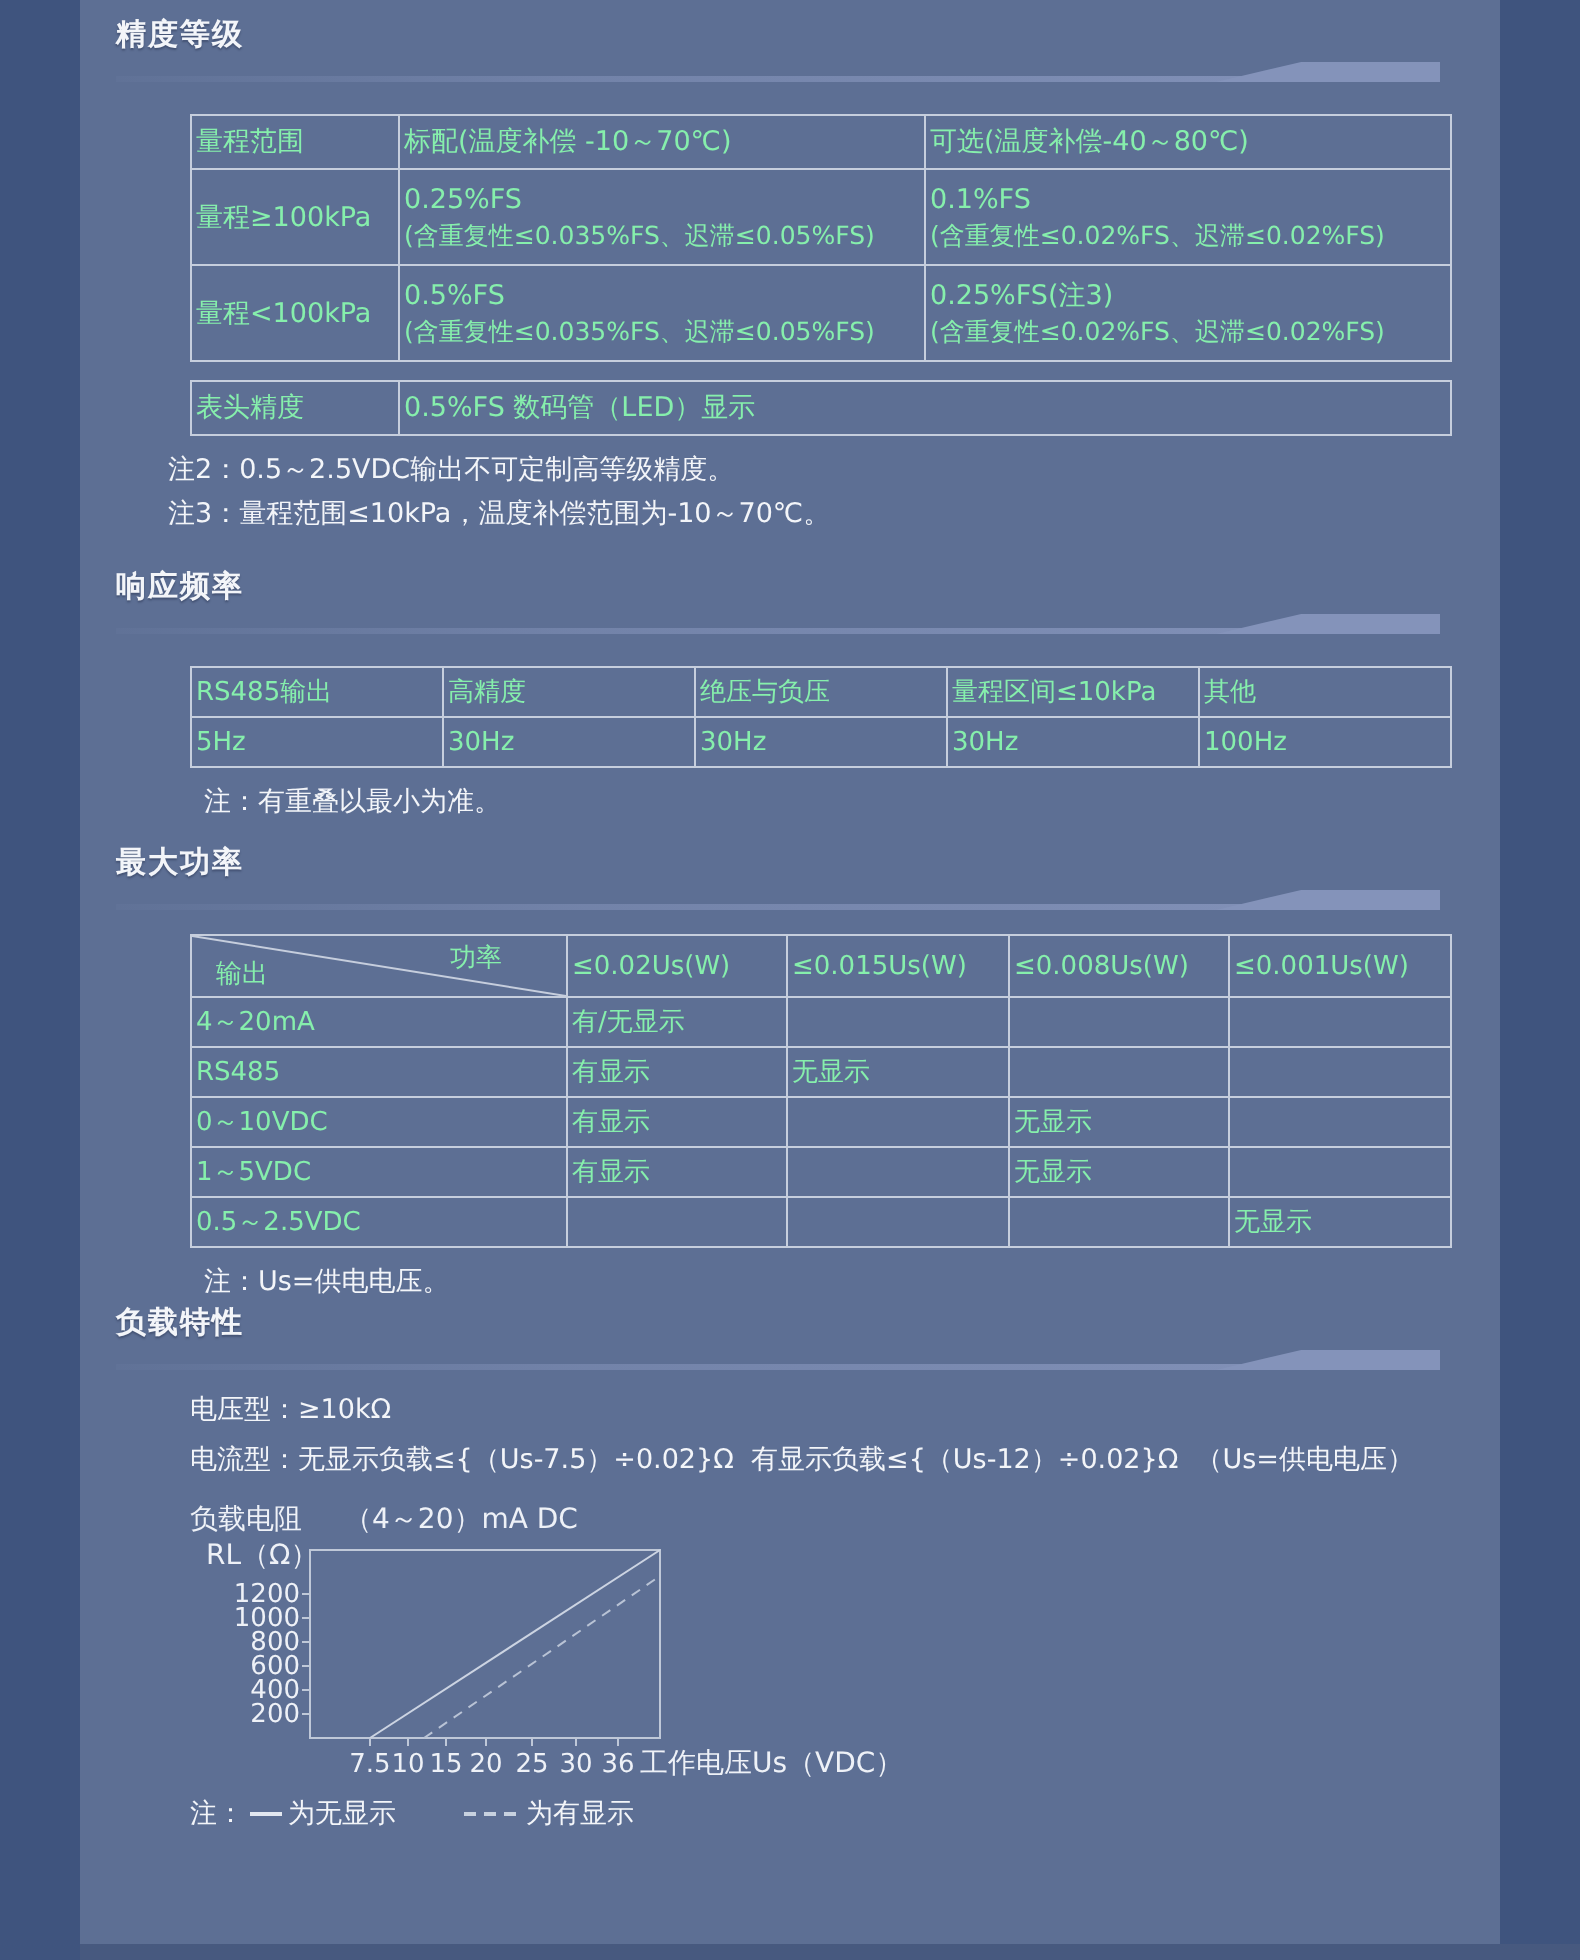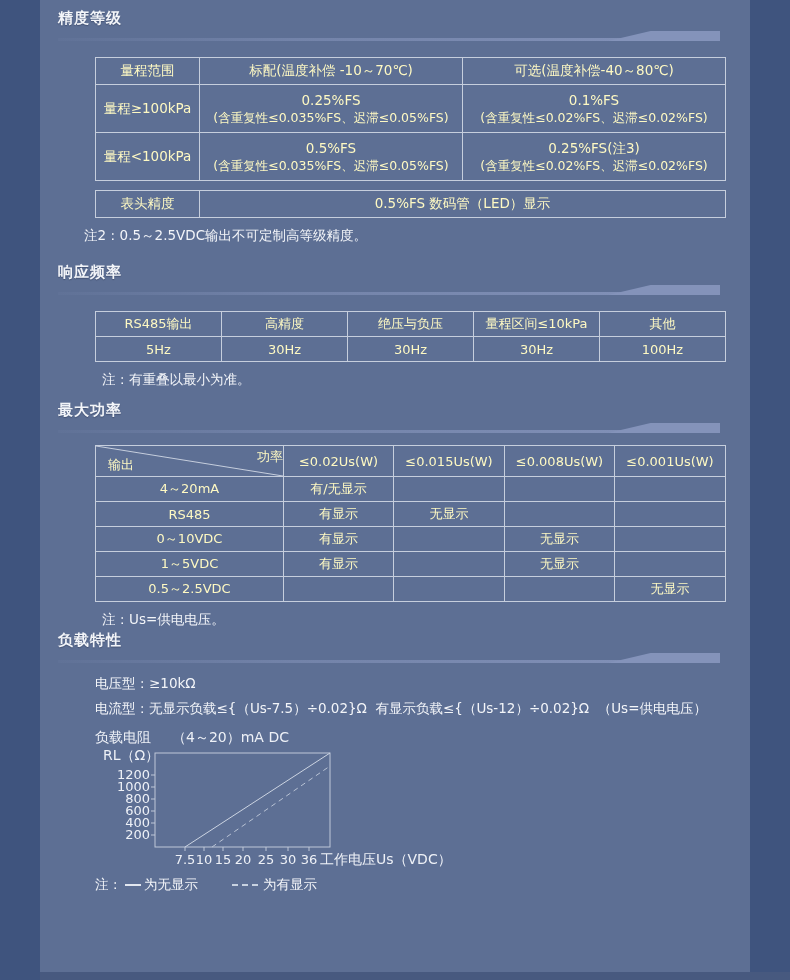--- a/index.html
+++ b/index.html
@@ -19,40 +19,40 @@
   .sec{margin-left:18px;margin-right:22px;font-family:Liberation Serif, serif;}
   .sec-title{font-size:15px;font-weight:bold;line-height:20px;letter-spacing:1px;
     text-shadow:0 1px 1px rgba(20,30,55,.35);}
   .sec-line{position:relative;height:10px;margin-top:3px;}
   .sec-line .base{position:absolute;left:0;right:8px;bottom:0;height:3px;
     background:linear-gradient(to right,rgba(132,147,186,.08),rgba(132,147,186,.55) 35%,#8493ba);}
   .sec-line .wedge{position:absolute;right:8px;bottom:0;width:112px;height:10px;background:#8493ba;
     clip-path:polygon(0 100%,38% 0,100% 0,100% 100%);}
 
   
-  table{border-collapse:collapse;table-layout:fixed;text-align:center;color:#fef9c3;}
+  table{border-collapse:collapse;table-layout:fixed;text-align:left;color:#86efac;}
   td,th{border:1px solid #c6cedd;font-weight:normal;padding:0 2px;vertical-align:middle;}
   .tbl{margin-left:55px;width:630px;font-size:13px;}
   .acc-table th{height:26px;font-size:13.5px;}
   .acc-table td.rowlabel{font-size:13.5px;margin-top:36px;}
   .acc-table tr.data{height:48px;}
   .cell-l1{line-height:17px;font-size:13.5px;}
   .cell-l2{line-height:17px;font-size:12.5px;}
   .disp-table{margin-top:9px;}
   .disp-table td{height:26px;font-size:13.5px;}
   .notes{margin:6px 0 0 44px;font-size:13.5px;line-height:22px;}
   .note-line{white-space:pre;}
   .resp-table{margin-top:16px;border-radius:21px;}
   .resp-table td{height:24px;font-size:13px;}
   .pow-table td{height:24px;font-size:13px;}
   .pow-table tr.hdr td{height:30px;font-size:13px;}
   .diag-cell{position:relative;padding:0;}
   .diag-cell svg.diag{position:absolute;inset:0;width:100%;height:100%;}
   .diag-cell .bl{position:absolute;left:12px;bottom:2px;font-size:13px;}
-  .diag-cell .tr{position:absolute;right:0;top:2px;font-size:13px;margin-left:29px;}
+  .diag-cell .tr{position:absolute;right:32px;top:2px;font-size:13px;margin-left:29px;}
   .single-note{margin:6px 0 0 62px;font-size:13.5px;line-height:22px;}
 
   
   .load-lines{margin:8px 0 0 55px;font-size:13.5px;line-height:25px;}
   .load-line{white-space:pre;}
   .chart-wrap{margin:8px 0 0 50px;position:relative;width:480px;height:145px;}
   .chart-wrap svg{display:block;}
   .chart-wrap text{fill:#eef1f7;font-family:"DejaVu Sans",sans-serif;}
   .legend{margin:2px 0 0 55px;font-size:13.5px;display:flex;align-items:center;}
   .legend .lbl{white-space:pre;}
@@ -121,20 +121,21 @@
     <tbody>
         <tr>
       <td>表头精度</td>
       <td>0.5%FS 数码管（LED）显示</td>
     </tr>
   </tbody>
     </table>
 
   <div class="notes">
     <div class="note-line">注2：0.5～2.5VDC输出不可定制高等级精度。</div>
+    <div class="note-line">注3：量程范围≤10kPa，温度补偿范围为-10～70℃。</div>
   </div>
 
   <div class="sec" style="margin-top:16px;">
     <div class="sec-title">响应频率</div>
     <div class="sec-line">
       <div class="base"></div>
       <div class="wedge"></div>
     </div>
   </div>
 

